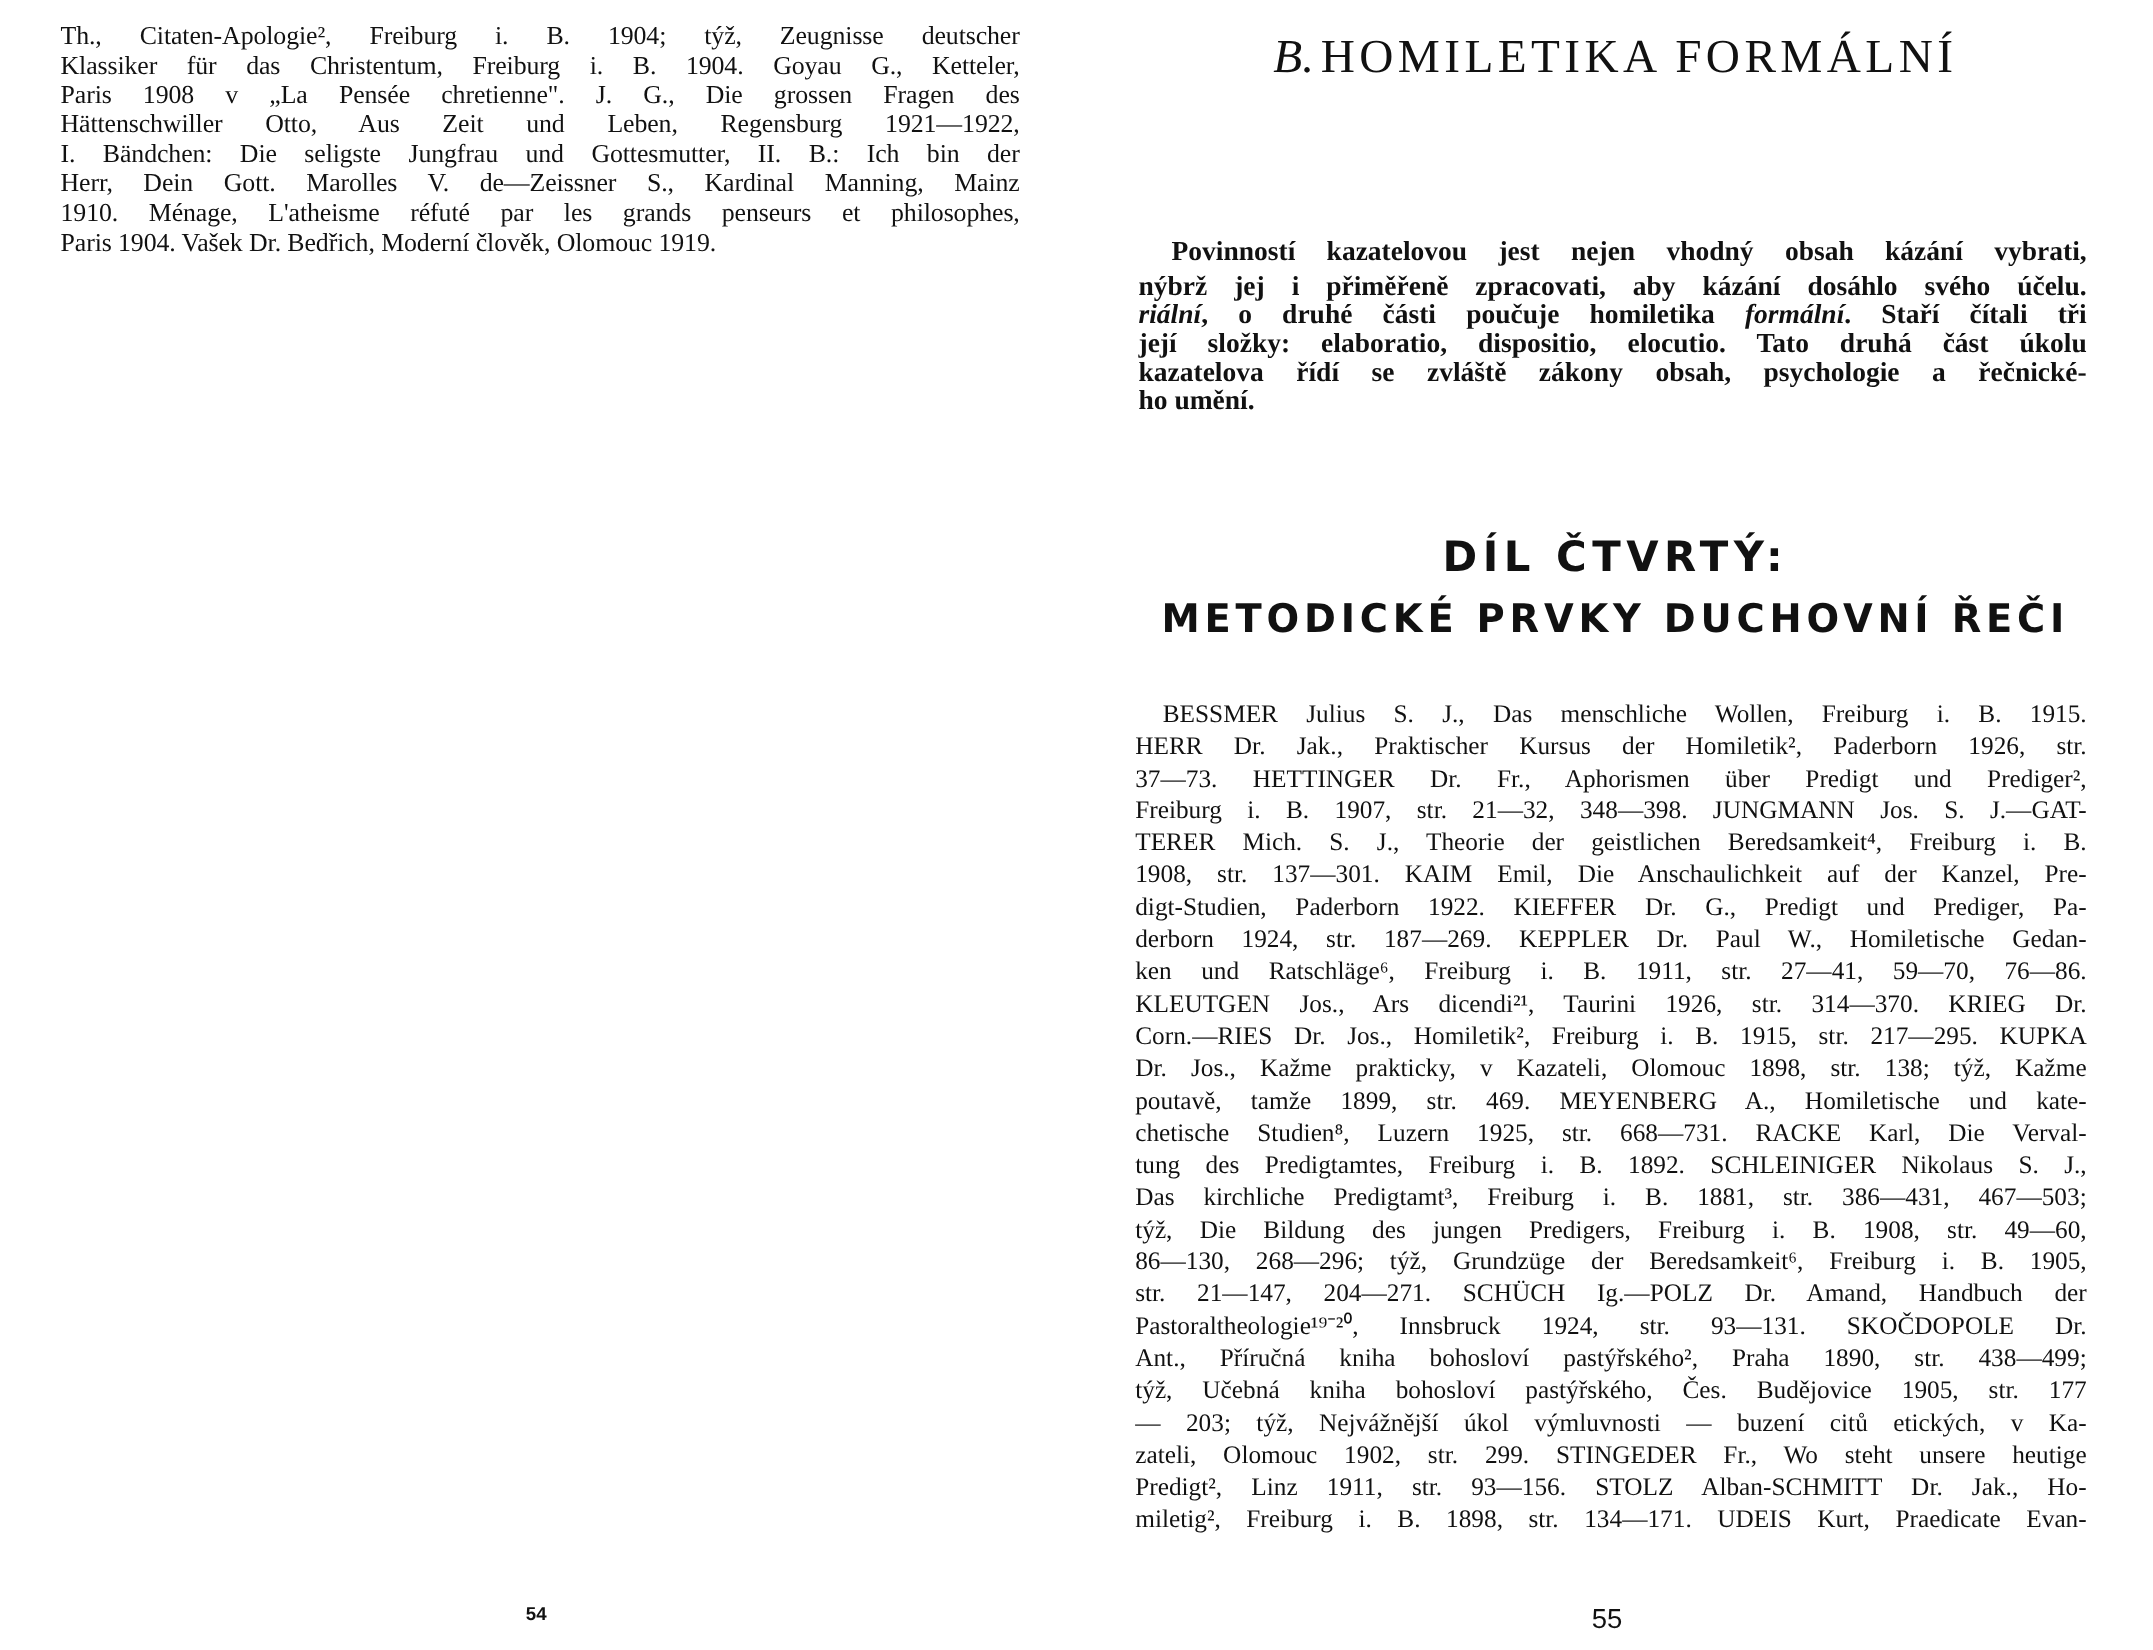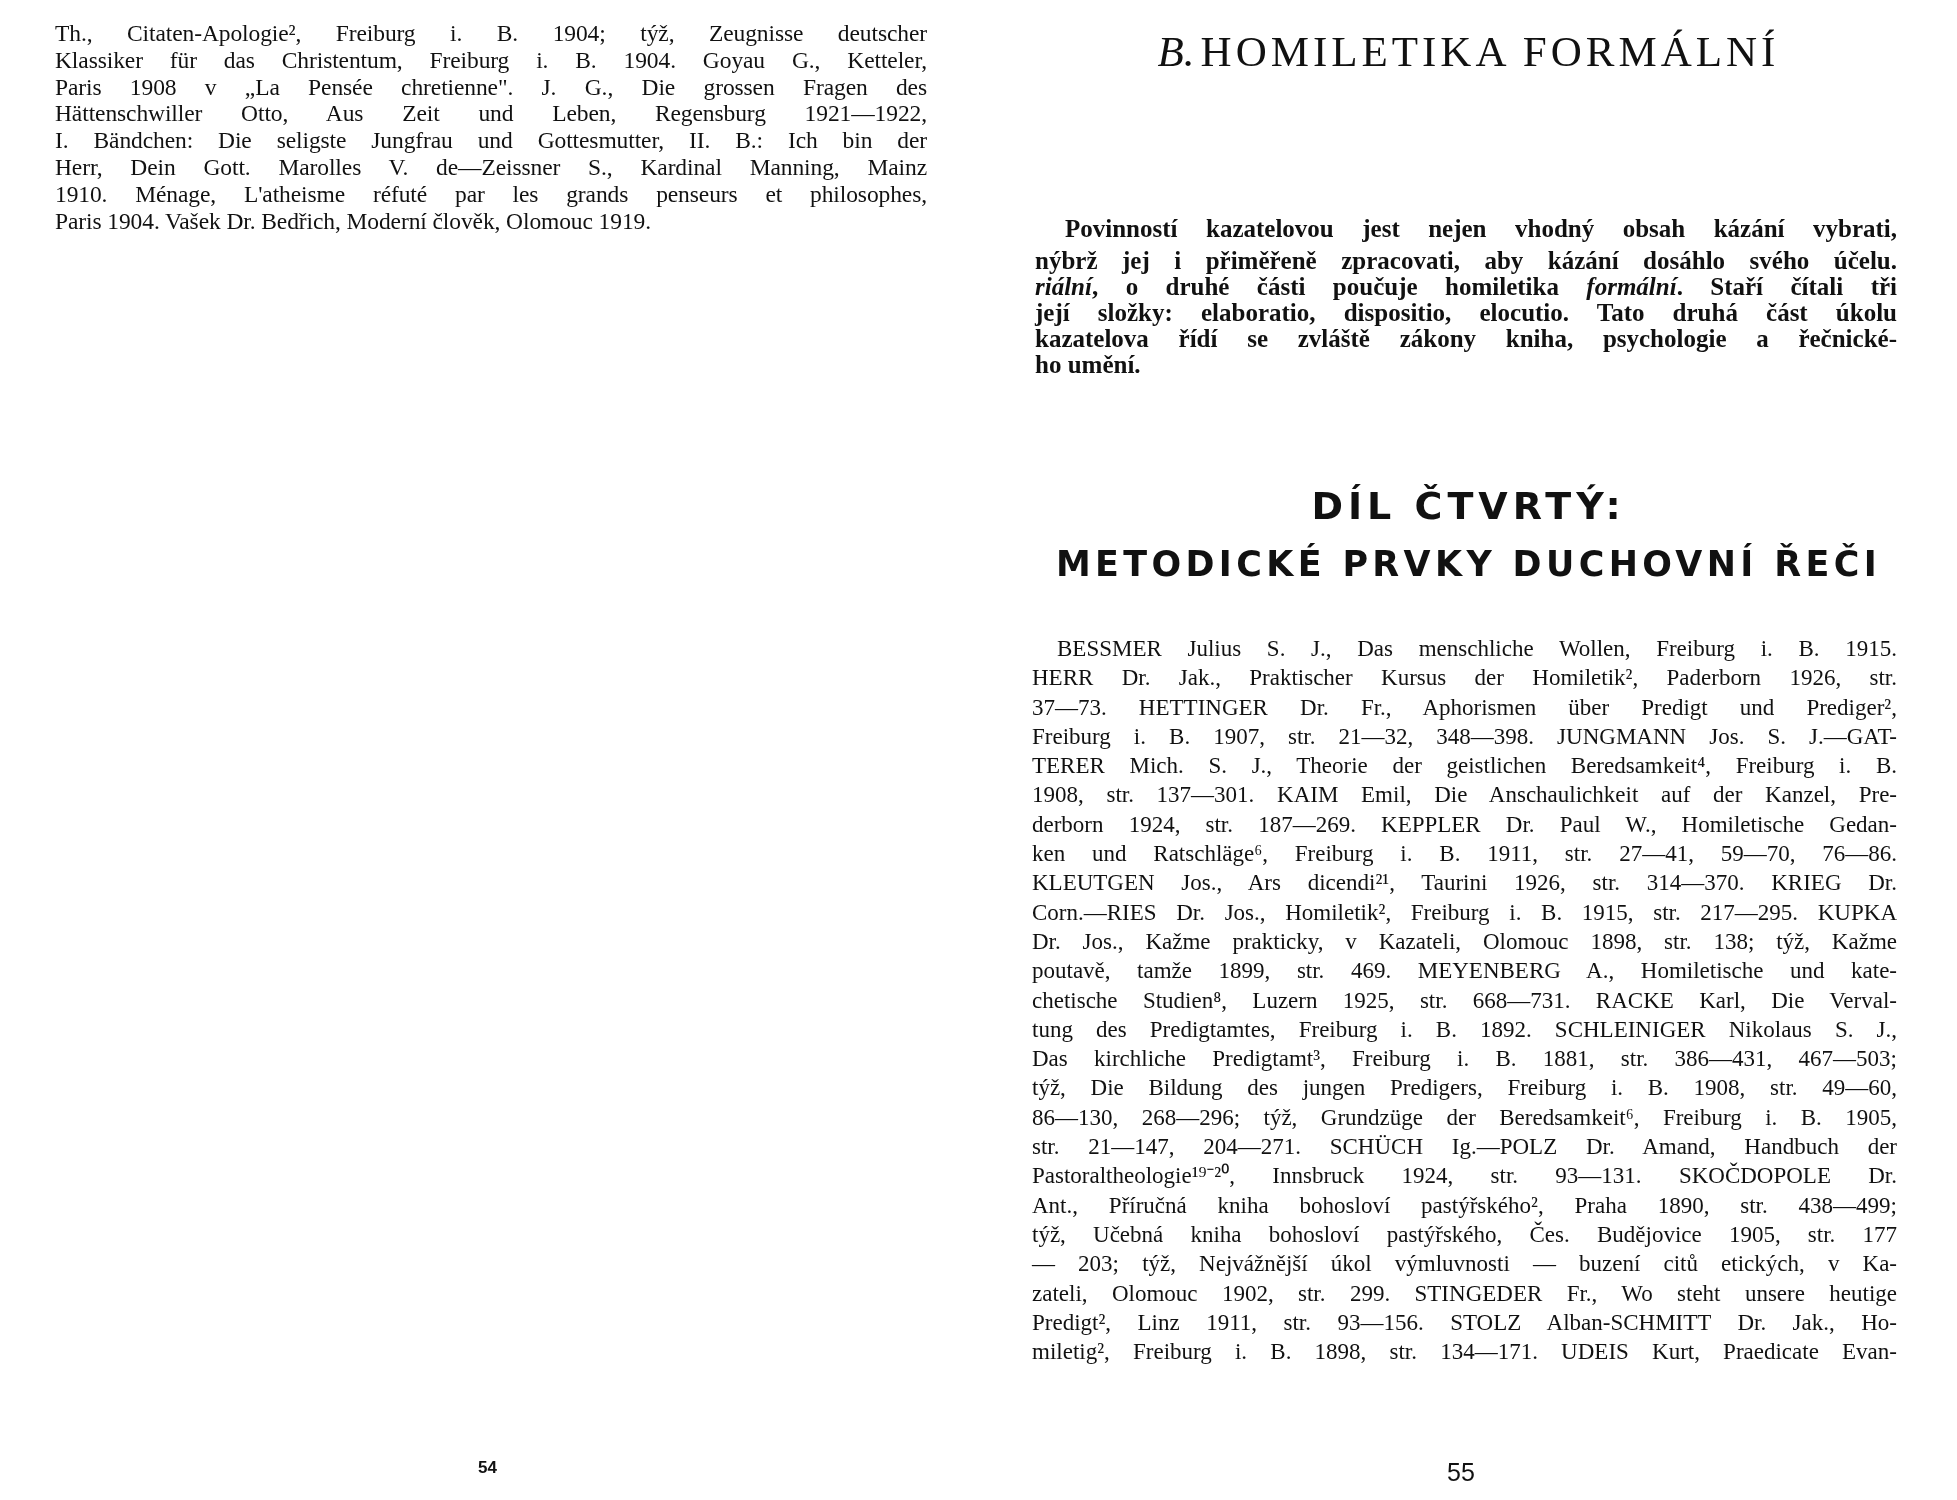--- a/index.html
+++ b/index.html
@@ -155,34 +155,35 @@
 <div class="page page-right">
   <h1 class="section-title" style="margin:0;">
     <span class="letter">B.</span><span class="rest">HOMILETIKA FORMÁLNÍ</span>
   </h1>
 
   <div class="intro">
     <span class="line first first-wide">Povinností kazatelovou jest nejen vhodný obsah kázání vybrati,</span>
     <span class="line">nýbrž jej i přiměřeně zpracovati, aby kázání dosáhlo svého účelu.</span>
     <span class="line"><em>riální</em><span>, o druhé části poučuje homiletika </span><em>formální</em><span>. Staří čítali tři</span></span>
     <span class="line">její složky: elaboratio, dispositio, elocutio. Tato druhá část úkolu</span>
-    <span class="line">kazatelova řídí se zvláště zákony kniha, psychologie a řečnické-</span>
+    <span class="line">kazatelova řídí se zvláště zákony obsah, psychologie a řečnické-</span>
     <span class="line last">ho umění.</span>
   </div>
 
   <h2 class="part-heading h1" style="margin:0;">DÍL ČTVRTÝ:</h2>
   <h2 class="part-heading h2" style="margin:0;">METODICKÉ PRVKY DUCHOVNÍ ŘEČI</h2>
 
   <div class="biblio">
     <span class="line first">BESSMER Julius S. J., Das menschliche Wollen, Freiburg i. B. 1915.</span>
     <span class="line">HERR Dr. Jak., Praktischer Kursus der Homiletik², Paderborn 1926, str.</span>
     <span class="line">37—73. HETTINGER Dr. Fr., Aphorismen über Predigt und Prediger²,</span>
     <span class="line">Freiburg i. B. 1907, str. 21—32, 348—398. JUNGMANN Jos. S. J.—GAT-</span>
     <span class="line">TERER Mich. S. J., Theorie der geistlichen Beredsamkeit⁴, Freiburg i. B.</span>
     <span class="line">1908, str. 137—301. KAIM Emil, Die Anschaulichkeit auf der Kanzel, Pre-</span>
+    <span class="line">digt-Studien, Paderborn 1922. KIEFFER Dr. G., Predigt und Prediger, Pa-</span>
     <span class="line">derborn 1924, str. 187—269. KEPPLER Dr. Paul W., Homiletische Gedan-</span>
     <span class="line">ken und Ratschläge⁶, Freiburg i. B. 1911, str. 27—41, 59—70, 76—86.</span>
     <span class="line">KLEUTGEN Jos., Ars dicendi²¹, Taurini 1926, str. 314—370. KRIEG Dr.</span>
     <span class="line">Corn.—RIES Dr. Jos., Homiletik², Freiburg i. B. 1915, str. 217—295. KUPKA</span>
     <span class="line">Dr. Jos., Kažme prakticky, v Kazateli, Olomouc 1898, str. 138; týž, Kažme</span>
     <span class="line">poutavě, tamže 1899, str. 469. MEYENBERG A., Homiletische und kate-</span>
     <span class="line">chetische Studien⁸, Luzern 1925, str. 668—731. RACKE Karl, Die Verval-</span>
     <span class="line">tung des Predigtamtes, Freiburg i. B. 1892. SCHLEINIGER Nikolaus S. J.,</span>
     <span class="line">Das kirchliche Predigtamt³, Freiburg i. B. 1881, str. 386—431, 467—503;</span>
     <span class="line">týž, Die Bildung des jungen Predigers, Freiburg i. B. 1908, str. 49—60,</span>

